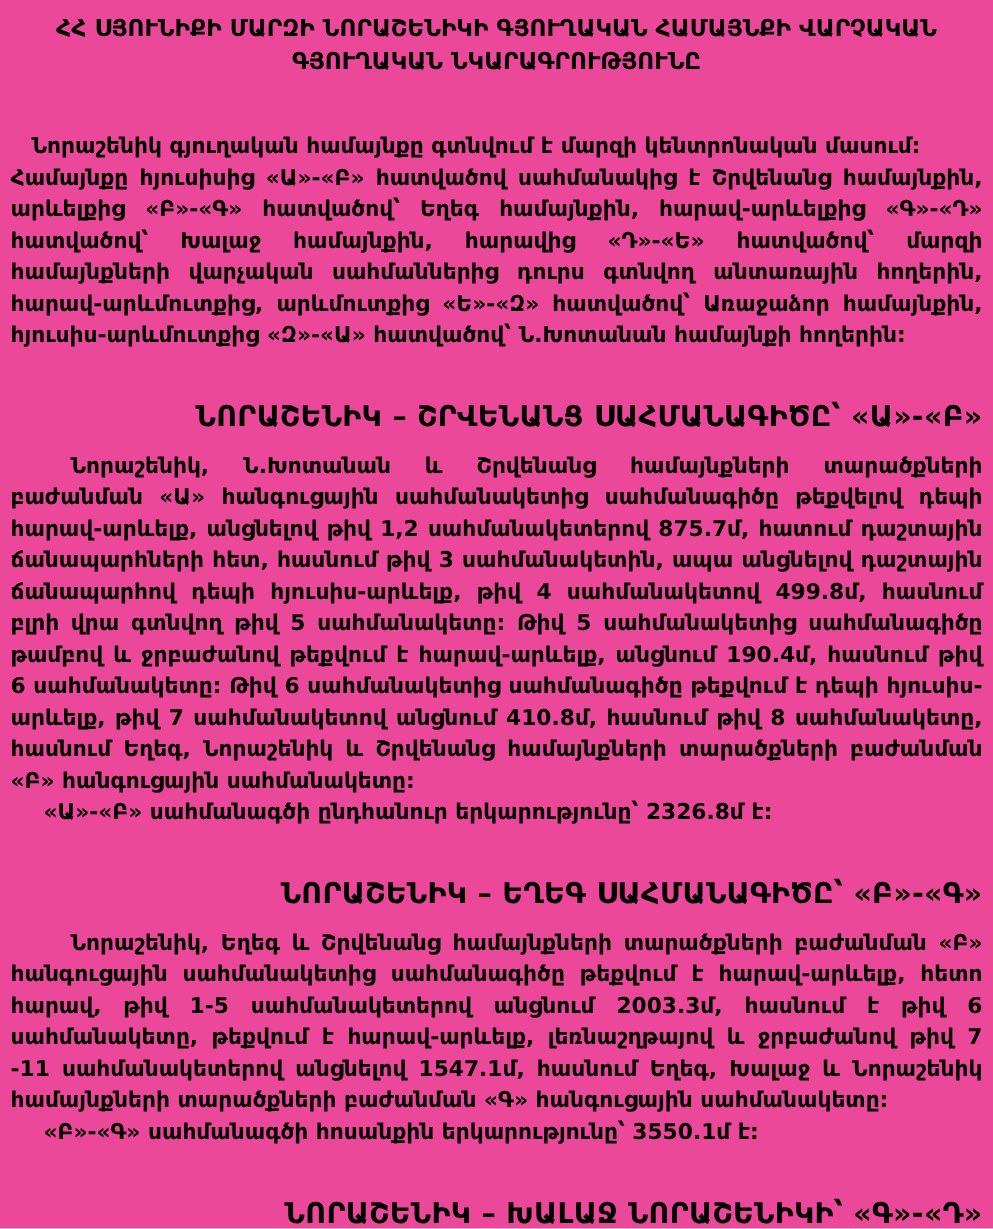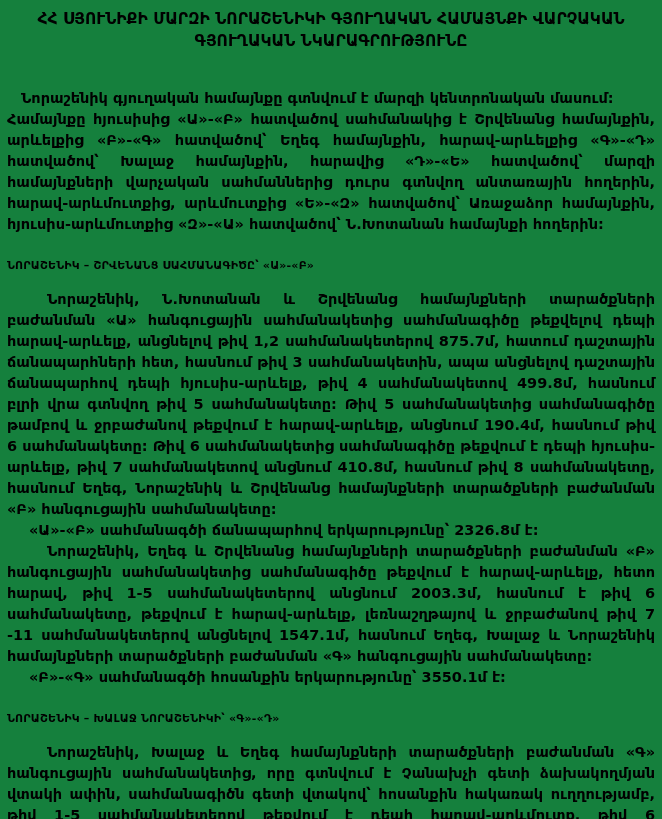--- a/index.html
+++ b/index.html
@@ -5,21 +5,21 @@
   html, body {
     margin: 0;
     padding: 0;
     background: #ffffff;
   }
   .page {
     width: 662px;
     height: 819px;
     box-sizing: border-box;
     padding: 6px 7px 6px 7px;
-    background: #15803d;
+    background: #ec4899;
     color: #000000;
     font-family: "DejaVu Sans", sans-serif;
     font-weight: 700;
     font-size: 14.5px;
     line-height: 21px;
     overflow: hidden;
     -webkit-font-smoothing: none;
   }
   .title {
     margin: 2px 0 0 0;
@@ -36,23 +36,23 @@
     text-justify: inter-word;
   }
   .indent-sm { text-indent: 14px; text-align: left; }
   .indent-lg { text-indent: 40px; }
   .total-line {
     margin: 0;
     text-align: left;
     text-indent: 22px;
   }
   .sec-heading {
-    margin: 21px 0 13px 0;
-    text-align: left;
-    font-size: 11px;
+    margin: 33px 0 13px 0;
+    text-align: right;
+    font-size: 19px;
     line-height: 20px;
     font-weight: 700;
     letter-spacing: 0.2px;
   }
 </style>
 </head>
 <body>
 
 <div class="page">
 
@@ -62,24 +62,25 @@
   </h1>
 
   <div class="intro">
     <p class="para indent-sm">Նորաշենիկ գյուղական համայնքը գտնվում է մարզի կենտրոնական մասում:</p>
     <p class="para">Համայնքը հյուսիսից «Ա»-«Բ» հատվածով սահմանակից է Շրվենանց համայնքին, արևելքից «Բ»-«Գ» հատվածով՝ Եղեգ համայնքին, հարավ-արևելքից «Գ»-«Դ» հատվածով՝ Խալաջ համայնքին, հարավից «Դ»-«Ե» հատվածով՝ մարզի համայնքների վարչական սահմաններից դուրս գտնվող անտառային հողերին, հարավ-արևմուտքից, արևմուտքից «Ե»-«Զ» հատվածով՝ Առաջաձոր համայնքին, հյուսիս-արևմուտքից «Զ»-«Ա» հատվածով՝ Ն.Խոտանան համայնքի հողերին:</p>
   </div>
 
   <section>
     <h2 class="sec-heading">ՆՈՐԱՇԵՆԻԿ – ՇՐՎԵՆԱՆՑ  ՍԱՀՄԱՆԱԳԻԾԸ՝  «Ա»-«Բ»</h2>
     <p class="para indent-lg">Նորաշենիկ, Ն.Խոտանան և Շրվենանց համայնքների տարածքների բաժանման «Ա» հանգուցային սահմանակետից սահմանագիծը թեքվելով  դեպի հարավ-արևելք, անցնելով թիվ 1,2 սահմանակետերով 875.7մ, հատում դաշտային ճանապարհների հետ, հասնում  թիվ 3 սահմանակետին, ապա անցնելով  դաշտային ճանապարհով դեպի հյուսիս-արևելք, թիվ 4 սահմանակետով 499.8մ, հասնում  բլրի  վրա  գտնվող  թիվ  5  սահմանակետը: Թիվ 5 սահմանակետից սահմանագիծը թամբով և ջրբաժանով թեքվում է հարավ-արևելք, անցնում 190.4մ, հասնում թիվ 6 սահմանակետը: Թիվ 6 սահմանակետից սահմանագիծը թեքվում է դեպի հյուսիս-արևելք, թիվ 7 սահմանակետով անցնում 410.8մ, հասնում թիվ 8 սահմանակետը, հասնում Եղեգ, Նորաշենիկ և Շրվենանց համայնքների տարածքների բաժանման «Բ» հանգուցային սահմանակետը:</p>
-    <p class="total-line">«Ա»-«Բ» սահմանագծի ճանապարհով երկարությունը՝  2326.8մ է:</p>
+    <p class="total-line">«Ա»-«Բ» սահմանագծի ընդհանուր երկարությունը՝  2326.8մ է:</p>
   </section>
 
   <section>
+    <h2 class="sec-heading">ՆՈՐԱՇԵՆԻԿ – ԵՂԵԳ ՍԱՀՄԱՆԱԳԻԾԸ՝  «Բ»-«Գ»</h2>
     <p class="para indent-lg">Նորաշենիկ, Եղեգ և Շրվենանց համայնքների տարածքների բաժանման «Բ» հանգուցային սահմանակետից սահմանագիծը թեքվում է հարավ-արևելք, հետո հարավ, թիվ 1-5 սահմանակետերով անցնում 2003.3մ, հասնում է թիվ 6 սահմանակետը, թեքվում է հարավ-արևելք, լեռնաշղթայով և ջրբաժանով թիվ 7 -11 սահմանակետերով անցնելով 1547.1մ, հասնում Եղեգ, Խալաջ և Նորաշենիկ համայնքների տարածքների բաժանման «Գ» հանգուցային սահմանակետը:</p>
     <p class="total-line">«Բ»-«Գ» սահմանագծի հոսանքին երկարությունը՝  3550.1մ է:</p>
   </section>
 
   <section>
     <h2 class="sec-heading">ՆՈՐԱՇԵՆԻԿ – ԽԱԼԱՋ  ՆՈՐԱՇԵՆԻԿԻ՝   «Գ»-«Դ»</h2>
     <p class="para indent-lg">Նորաշենիկ, Խալաջ և Եղեգ համայնքների տարածքների բաժանման «Գ» հանգուցային սահմանակետից, որը գտնվում է Չանախչի գետի ձախակողմյան վտակի ափին, սահմանագիծն գետի  վտակով՝ հոսանքին հակառակ ուղղությամբ, թիվ 1-5 սահմանակետերով թեքվում է դեպի հարավ-արևմուտք, թիվ 6 սահմանակետում անցնում 1022.2մ, հատում Երևան-Կապան խճուղին, հասնում Նորաշենիկ, Խալաջ համայնքների տարածքների և մարզի համայնքների վարչական սահմաններից դուրս գտնվող անտառային հողերի բաժանման «Դ» հանգուցային սահմանակետը:</p>
 
   </section>
 

